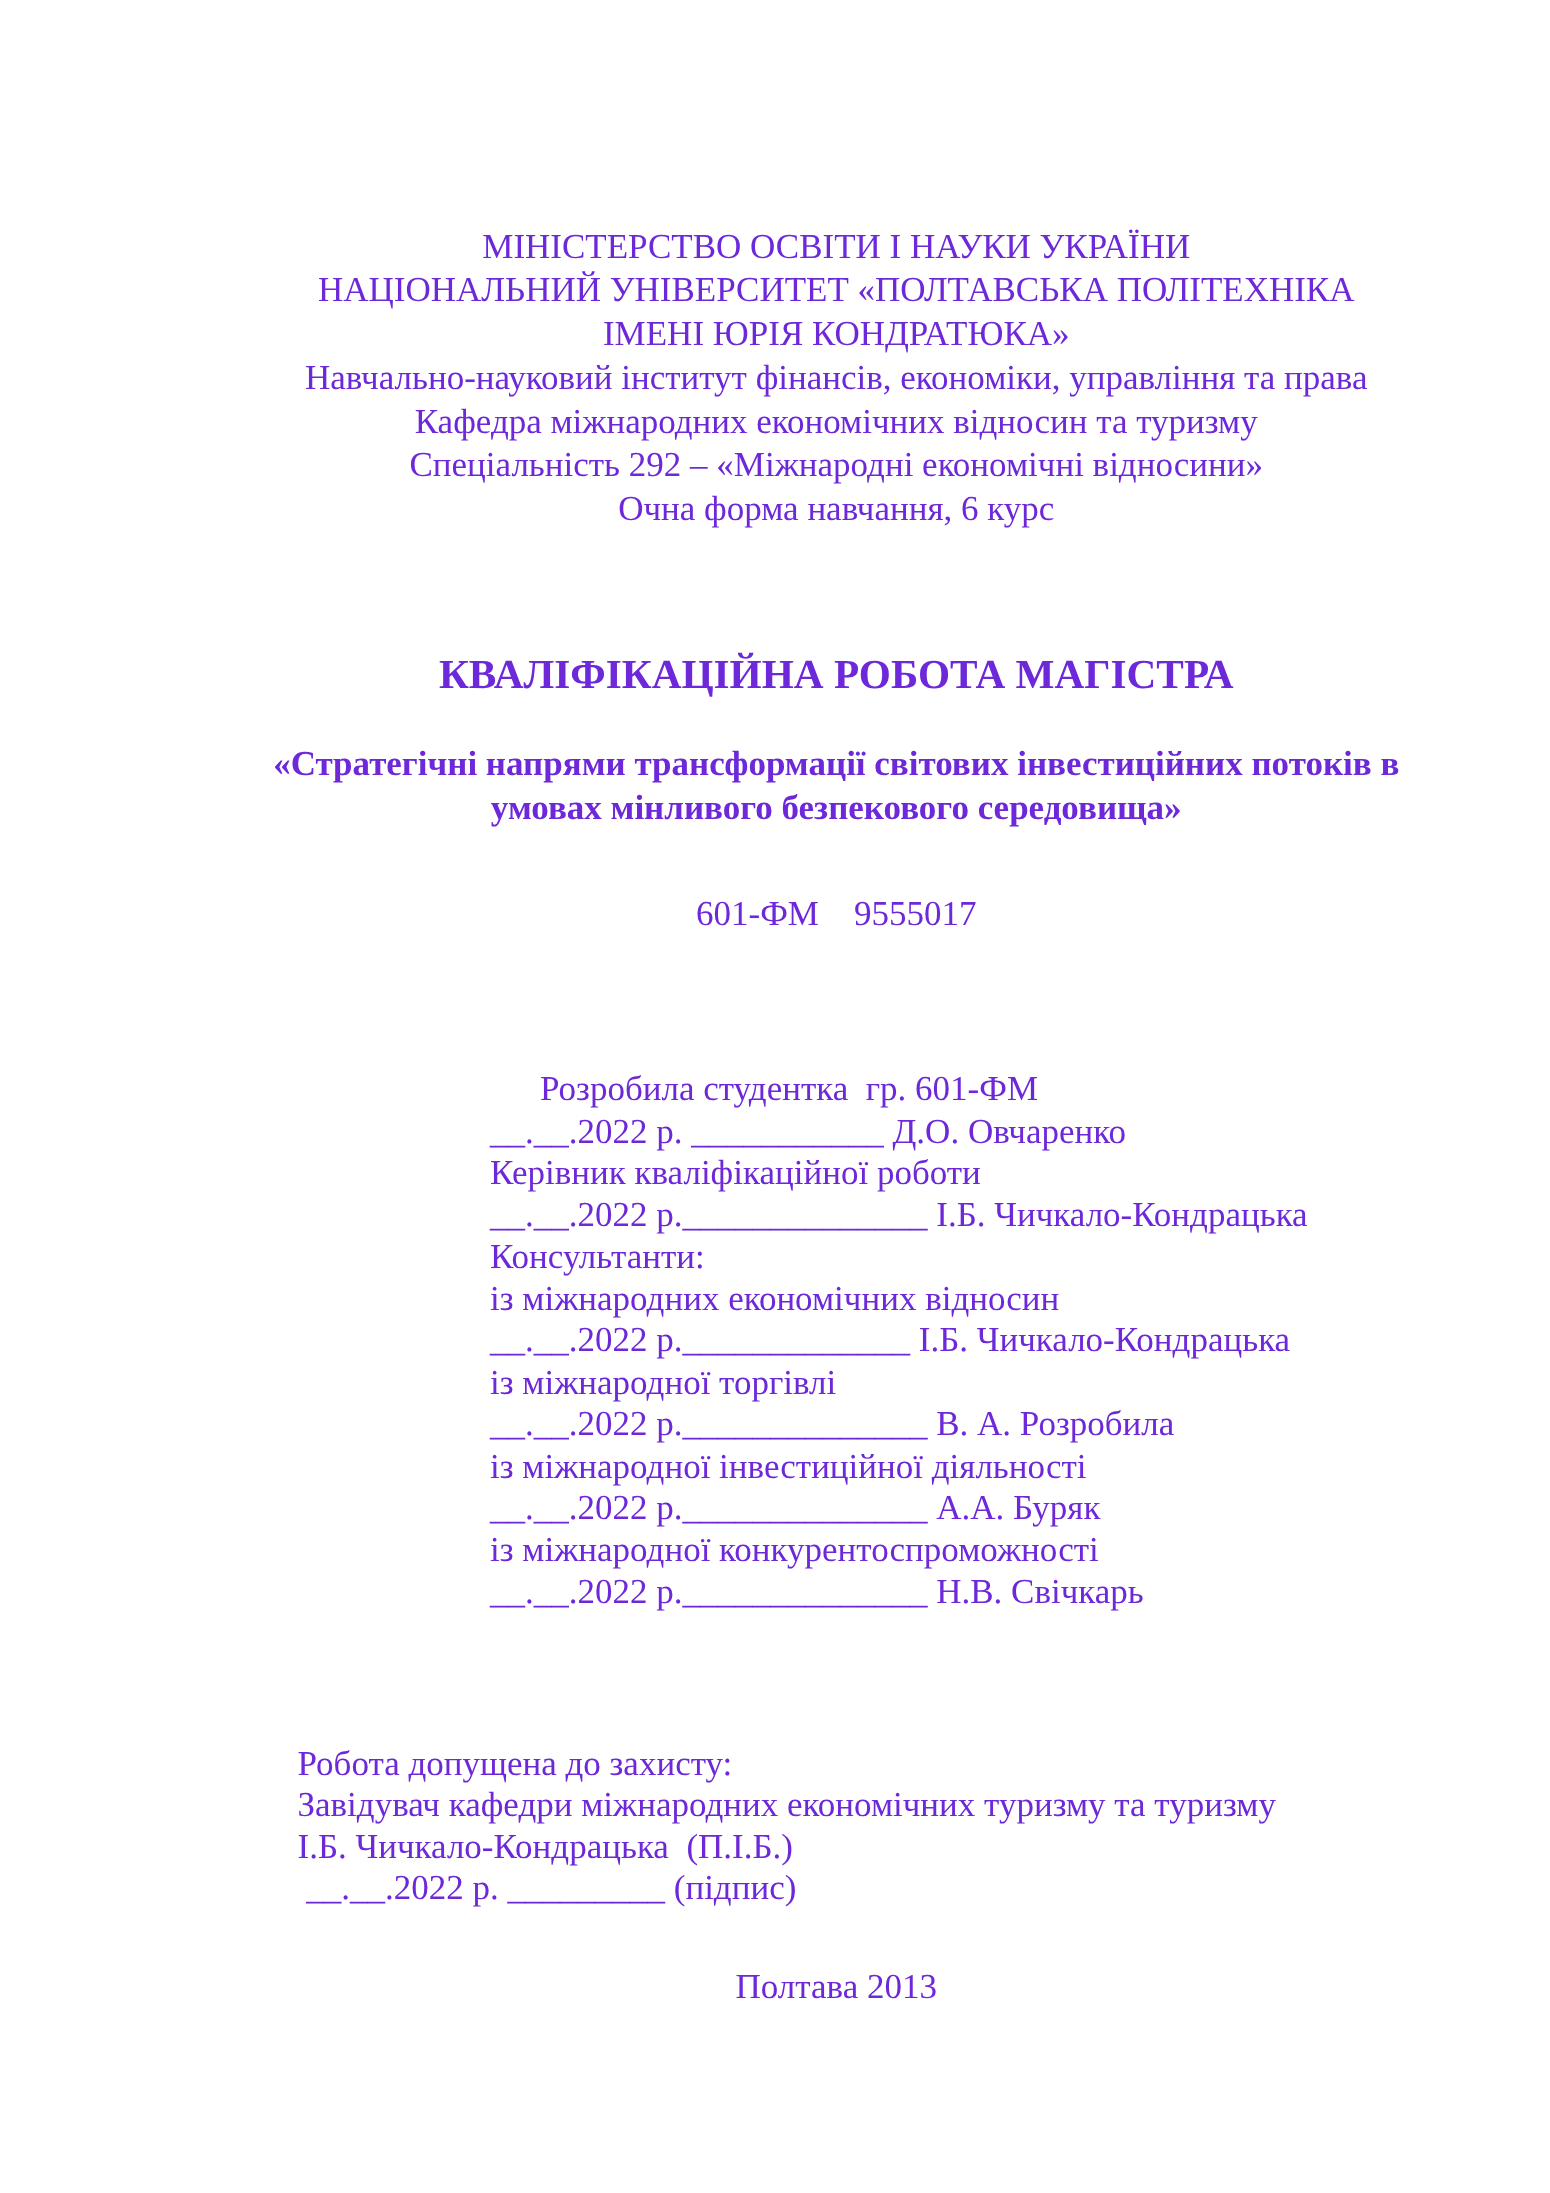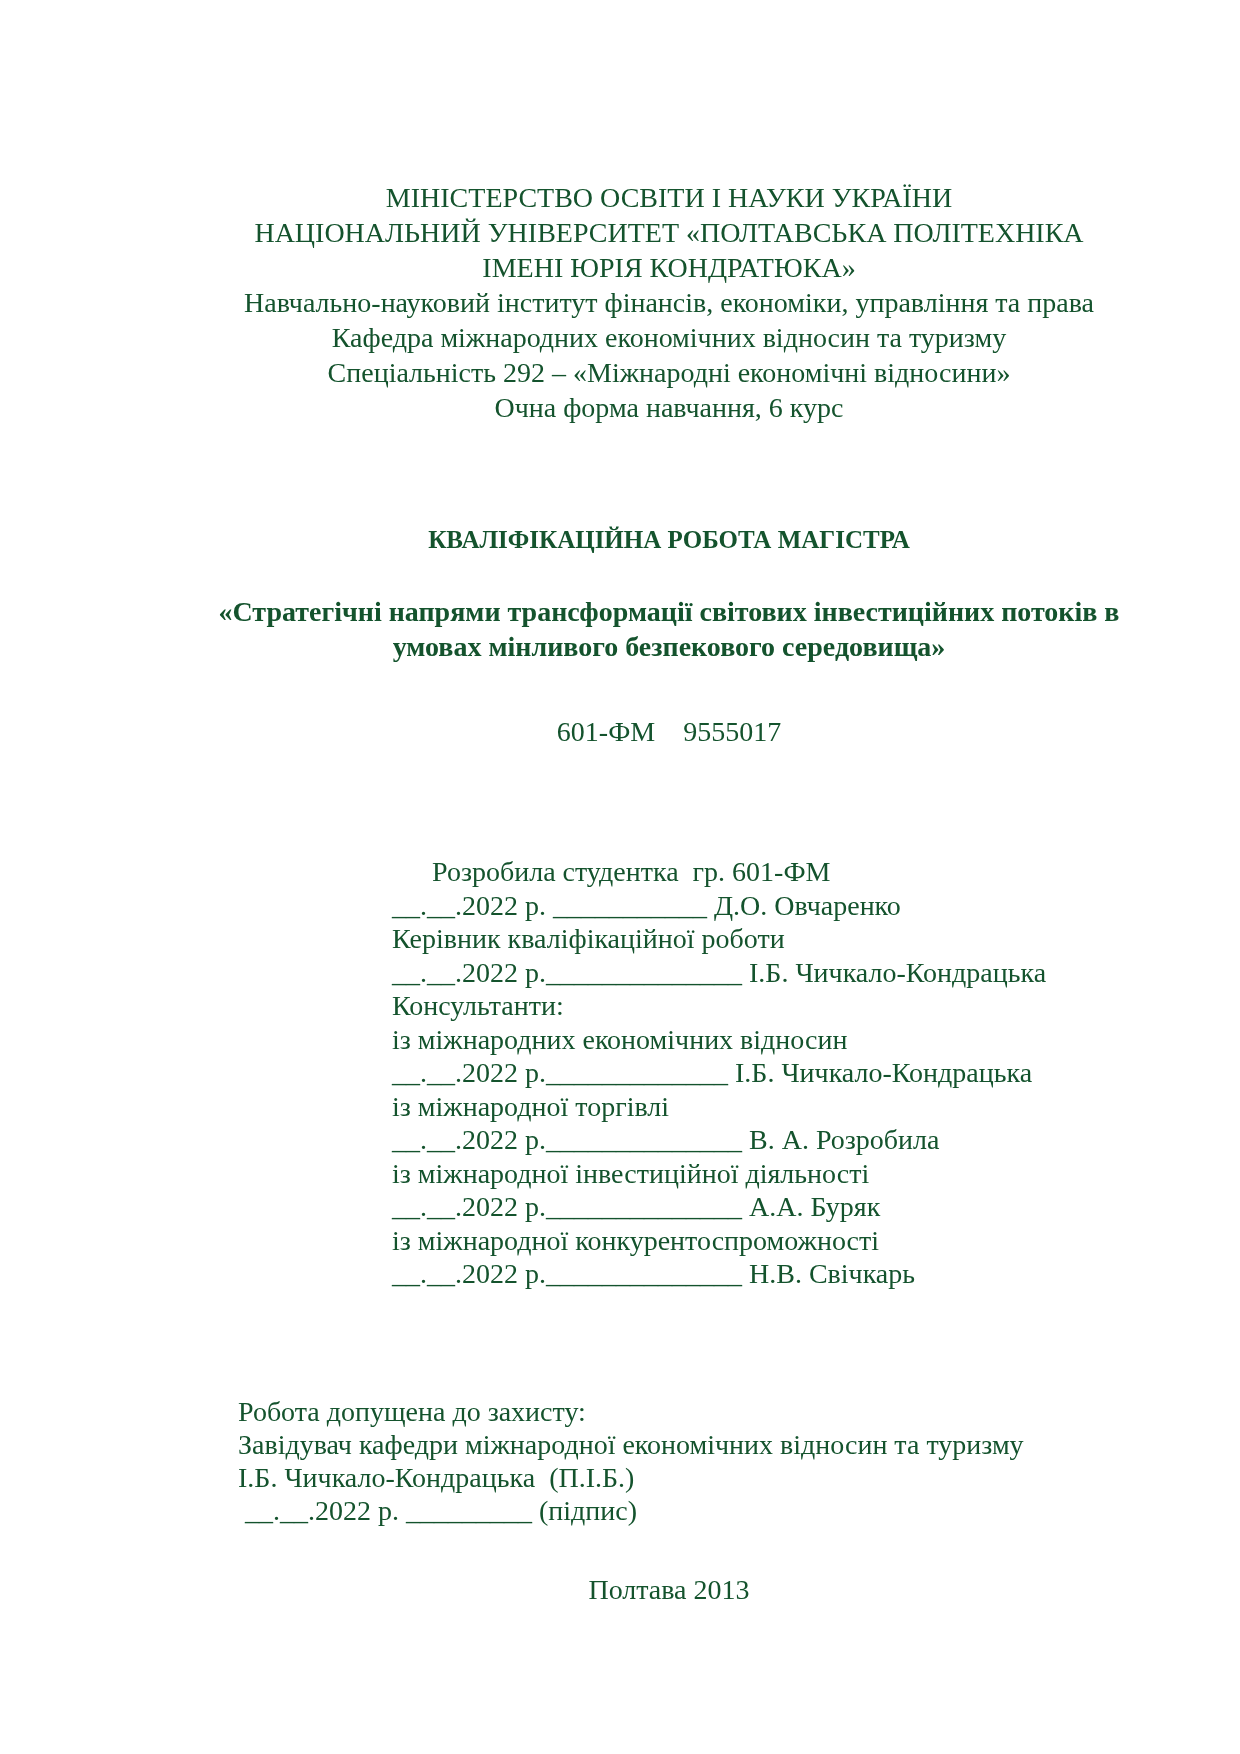--- a/index.html
+++ b/index.html
@@ -1,36 +1,36 @@
 <!DOCTYPE html>
 <html><head>
 <meta charset="utf-8">
 <style>
   html, body { margin: 0; padding: 0; background: #e8e8e8; }
   .page {
     position: relative;
     width: 1240px;
     height: 1754px;
     background: #ffffff;
-    color: #14532d;
+    color: #6d28d9;
     font-family: "Liberation Serif", "DejaVu Serif", serif;
     font-size: 28px;
     margin: 0 auto;
     overflow: hidden;
   }
   .center-block {
     position: absolute;
     left: 98px;
     right: 0;
     text-align: center;
   }
   .pre { white-space: pre; }
   .header-block { top: 180px; line-height: 35px; }
   .title-block { top: 520px; }
-  .work-type { font-size: 25px; font-weight: bold; line-height: 40px; }
+  .work-type { font-size: 33px; font-weight: bold; line-height: 40px; }
   .topic-block { top: 594px; line-height: 35px; font-weight: bold; }
   .code-block { top: 715px; line-height: 33px; }
   .sig-block {
     position: absolute;
     left: 392px;
     top: 855px;
     line-height: 33.5px;
     text-align: left;
   }
   .sig-line.indent { padding-left: 40px; }
@@ -85,21 +85,21 @@
     <div class="sig-line pre">із міжнародної торгівлі</div>
     <div class="sig-line pre">__.__.2022 р.______________ В. А. Розробила</div>
     <div class="sig-line pre">із міжнародної інвестиційної діяльності</div>
     <div class="sig-line pre">__.__.2022 р.______________ А.А. Буряк</div>
     <div class="sig-line pre">із міжнародної конкурентоспроможності</div>
     <div class="sig-line pre">__.__.2022 р.______________ Н.В. Свічкарь</div>
   </div>
 
   <div class="approval-block">
     <div class="pre">Робота допущена до захисту:</div>
-    <div class="pre">Завідувач кафедри міжнародної економічних відносин та туризму</div>
+    <div class="pre">Завідувач кафедри міжнародних економічних туризму та туризму</div>
     <div class="pre"><span class="underlined-name">І.Б. Чичкало-Кондрацька</span><span>  (П.І.Б.)</span></div>
     <div class="pre"> __.__.2022 р. _________ (підпис)</div>
   </div>
 
   <div class="center-block footer-block">
     <div class="pre">Полтава 2013</div>
   </div>
 
 </div>
 

